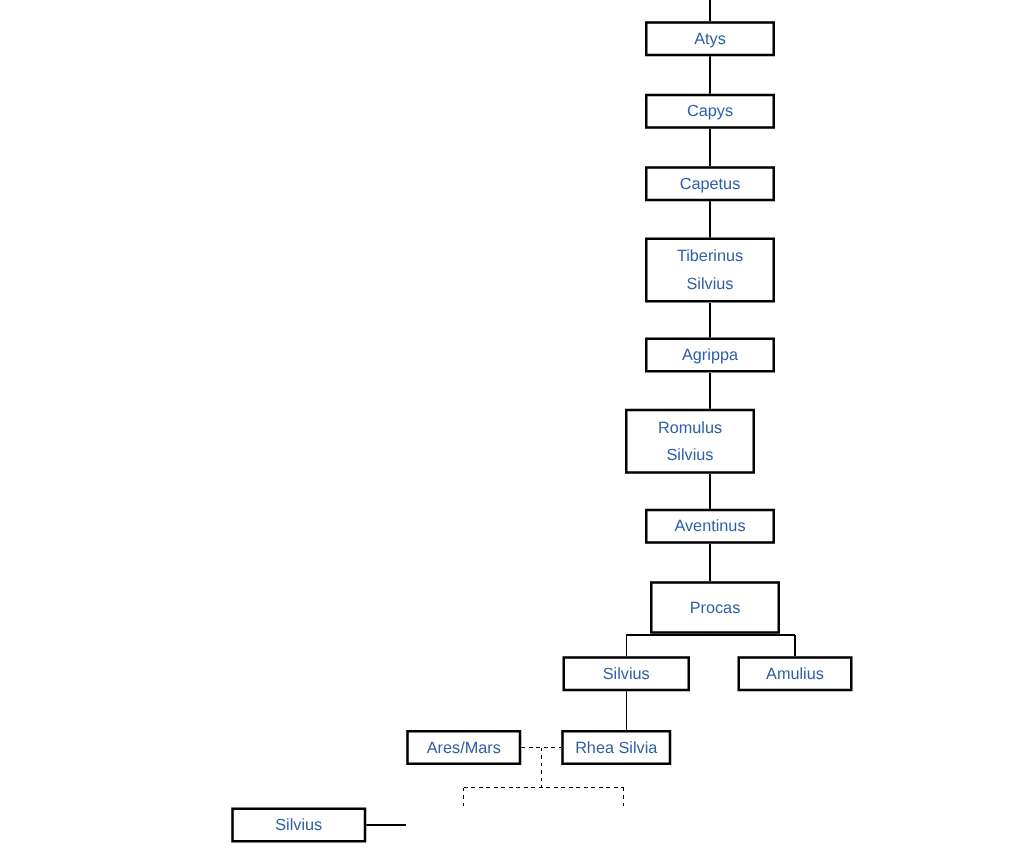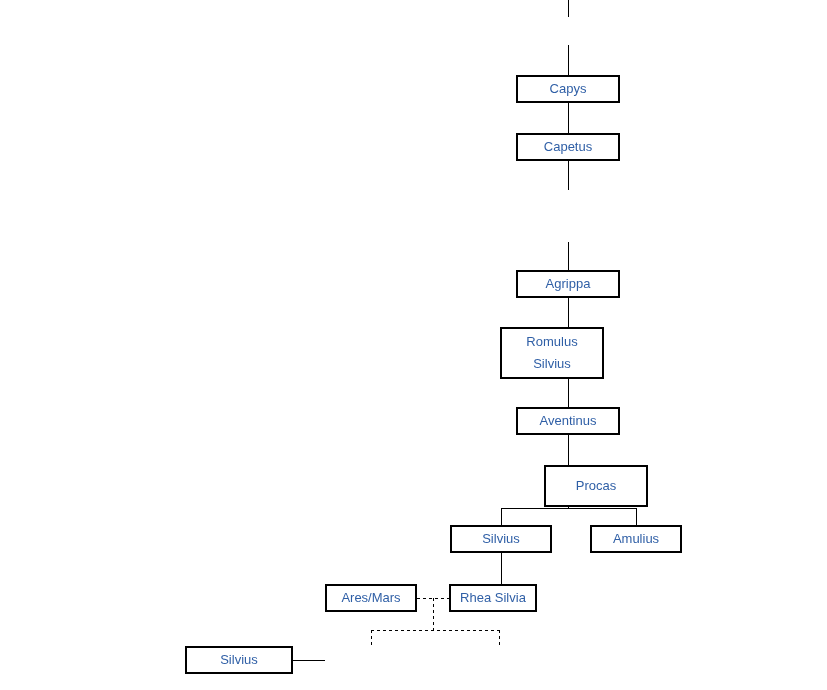--- a/index.html
+++ b/index.html
@@ -62,43 +62,49 @@
 
     <line x1="293" y1="660" x2="325" y2="660"></line>
 
     <line x1="417" y1="598" x2="449" y2="598" stroke-dasharray="3,3"></line>
     <line x1="433" y1="598" x2="433" y2="630" stroke-dasharray="3,3"></line>
     <line x1="371" y1="630" x2="499" y2="630" stroke-dasharray="3,3"></line>
     <line x1="371" y1="630" x2="371" y2="646" stroke-dasharray="3,3"></line>
     <line x1="499" y1="630" x2="499" y2="646" stroke-dasharray="3,3"></line>
   </svg>
 
+  <div class="node" style="left:516px;top:17px;width:104px;height:28px">
+    <span class="label">Atys</span>
+  </div>
 
   <div class="node" style="left:516px;top:75px;width:104px;height:28px">
     <span class="label">Capys</span>
   </div>
 
   <div class="node" style="left:516px;top:133px;width:104px;height:28px">
     <span class="label">Capetus</span>
   </div>
 
+  <div class="node tall" style="left:516px;top:190px;width:104px;height:52px">
+    <span class="label">Tiberinus Silvius</span>
+  </div>
 
   <div class="node" style="left:516px;top:270px;width:104px;height:28px">
     <span class="label">Agrippa</span>
   </div>
 
   <div class="node tall" style="left:500px;top:327px;width:104px;height:52px">
     <span class="label">Romulus Silvius</span>
   </div>
 
   <div class="node" style="left:516px;top:407px;width:104px;height:28px">
     <span class="label">Aventinus</span>
   </div>
 
-  <div class="node" style="left:544px;top:465px;width:104px;height:42px">
+  <div class="node" style="left:520px;top:465px;width:104px;height:42px">
     <span class="label">Procas</span>
   </div>
 
   <div class="node" style="left:450px;top:525px;width:102px;height:28px">
     <span class="label">Silvius</span>
   </div>
 
   <div class="node" style="left:590px;top:525px;width:92px;height:28px">
     <span class="label">Amulius</span>
   </div>

